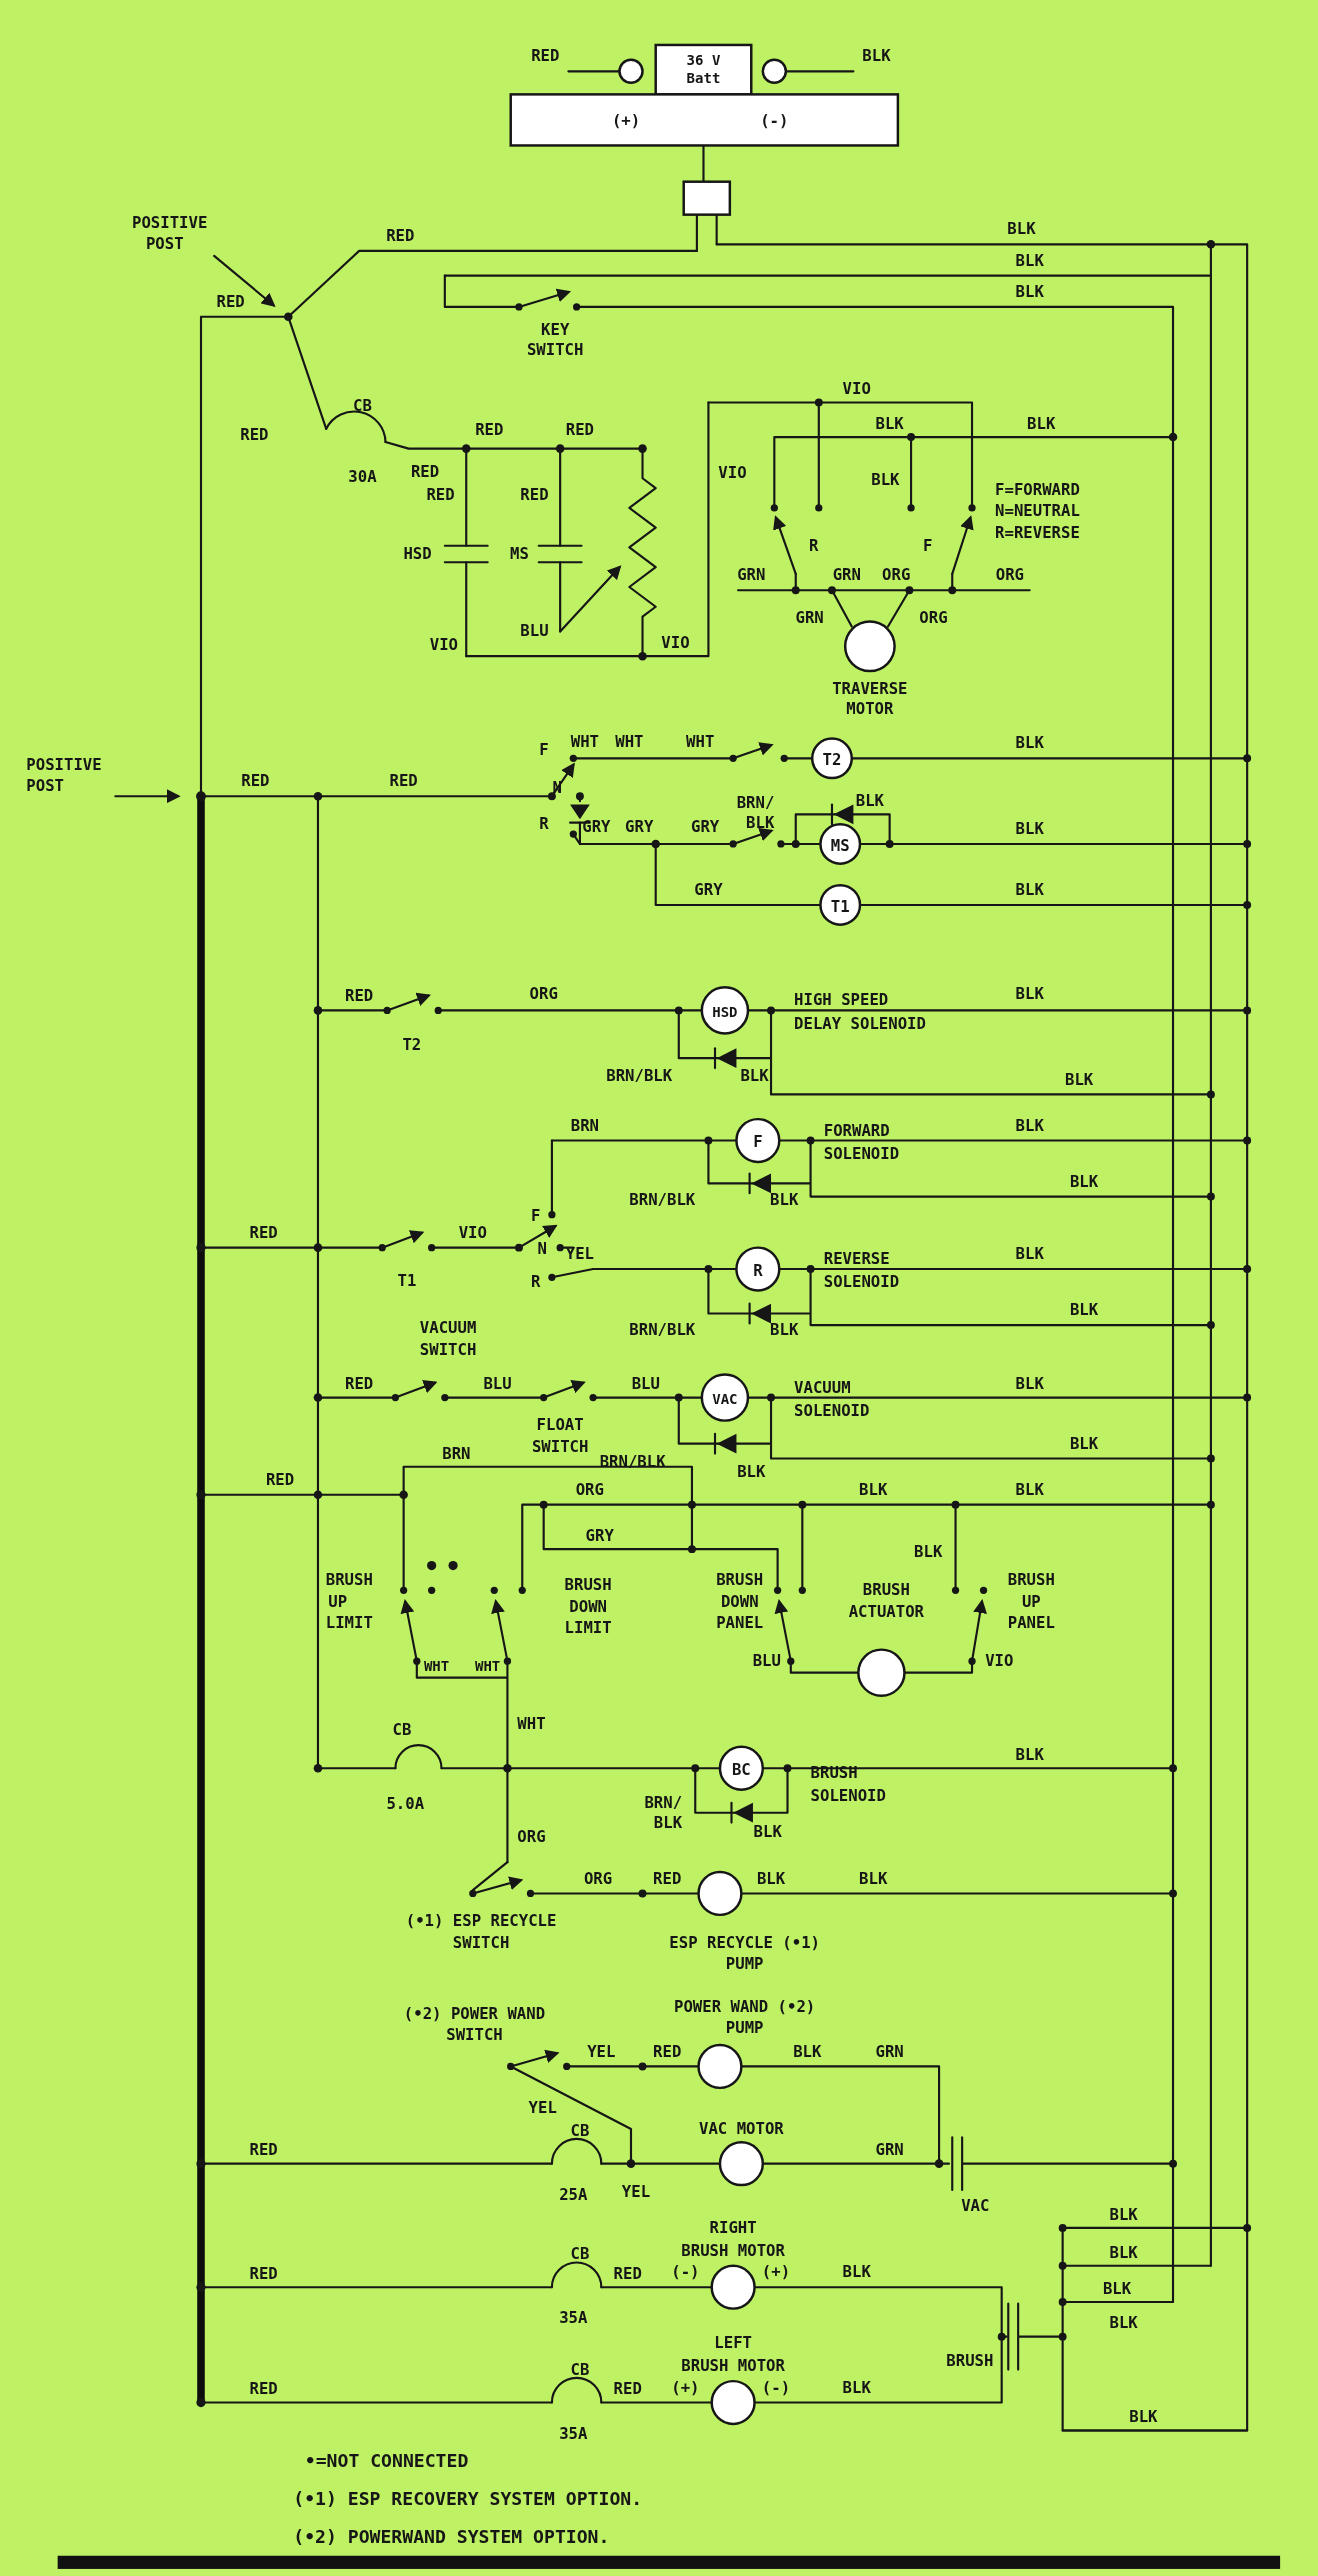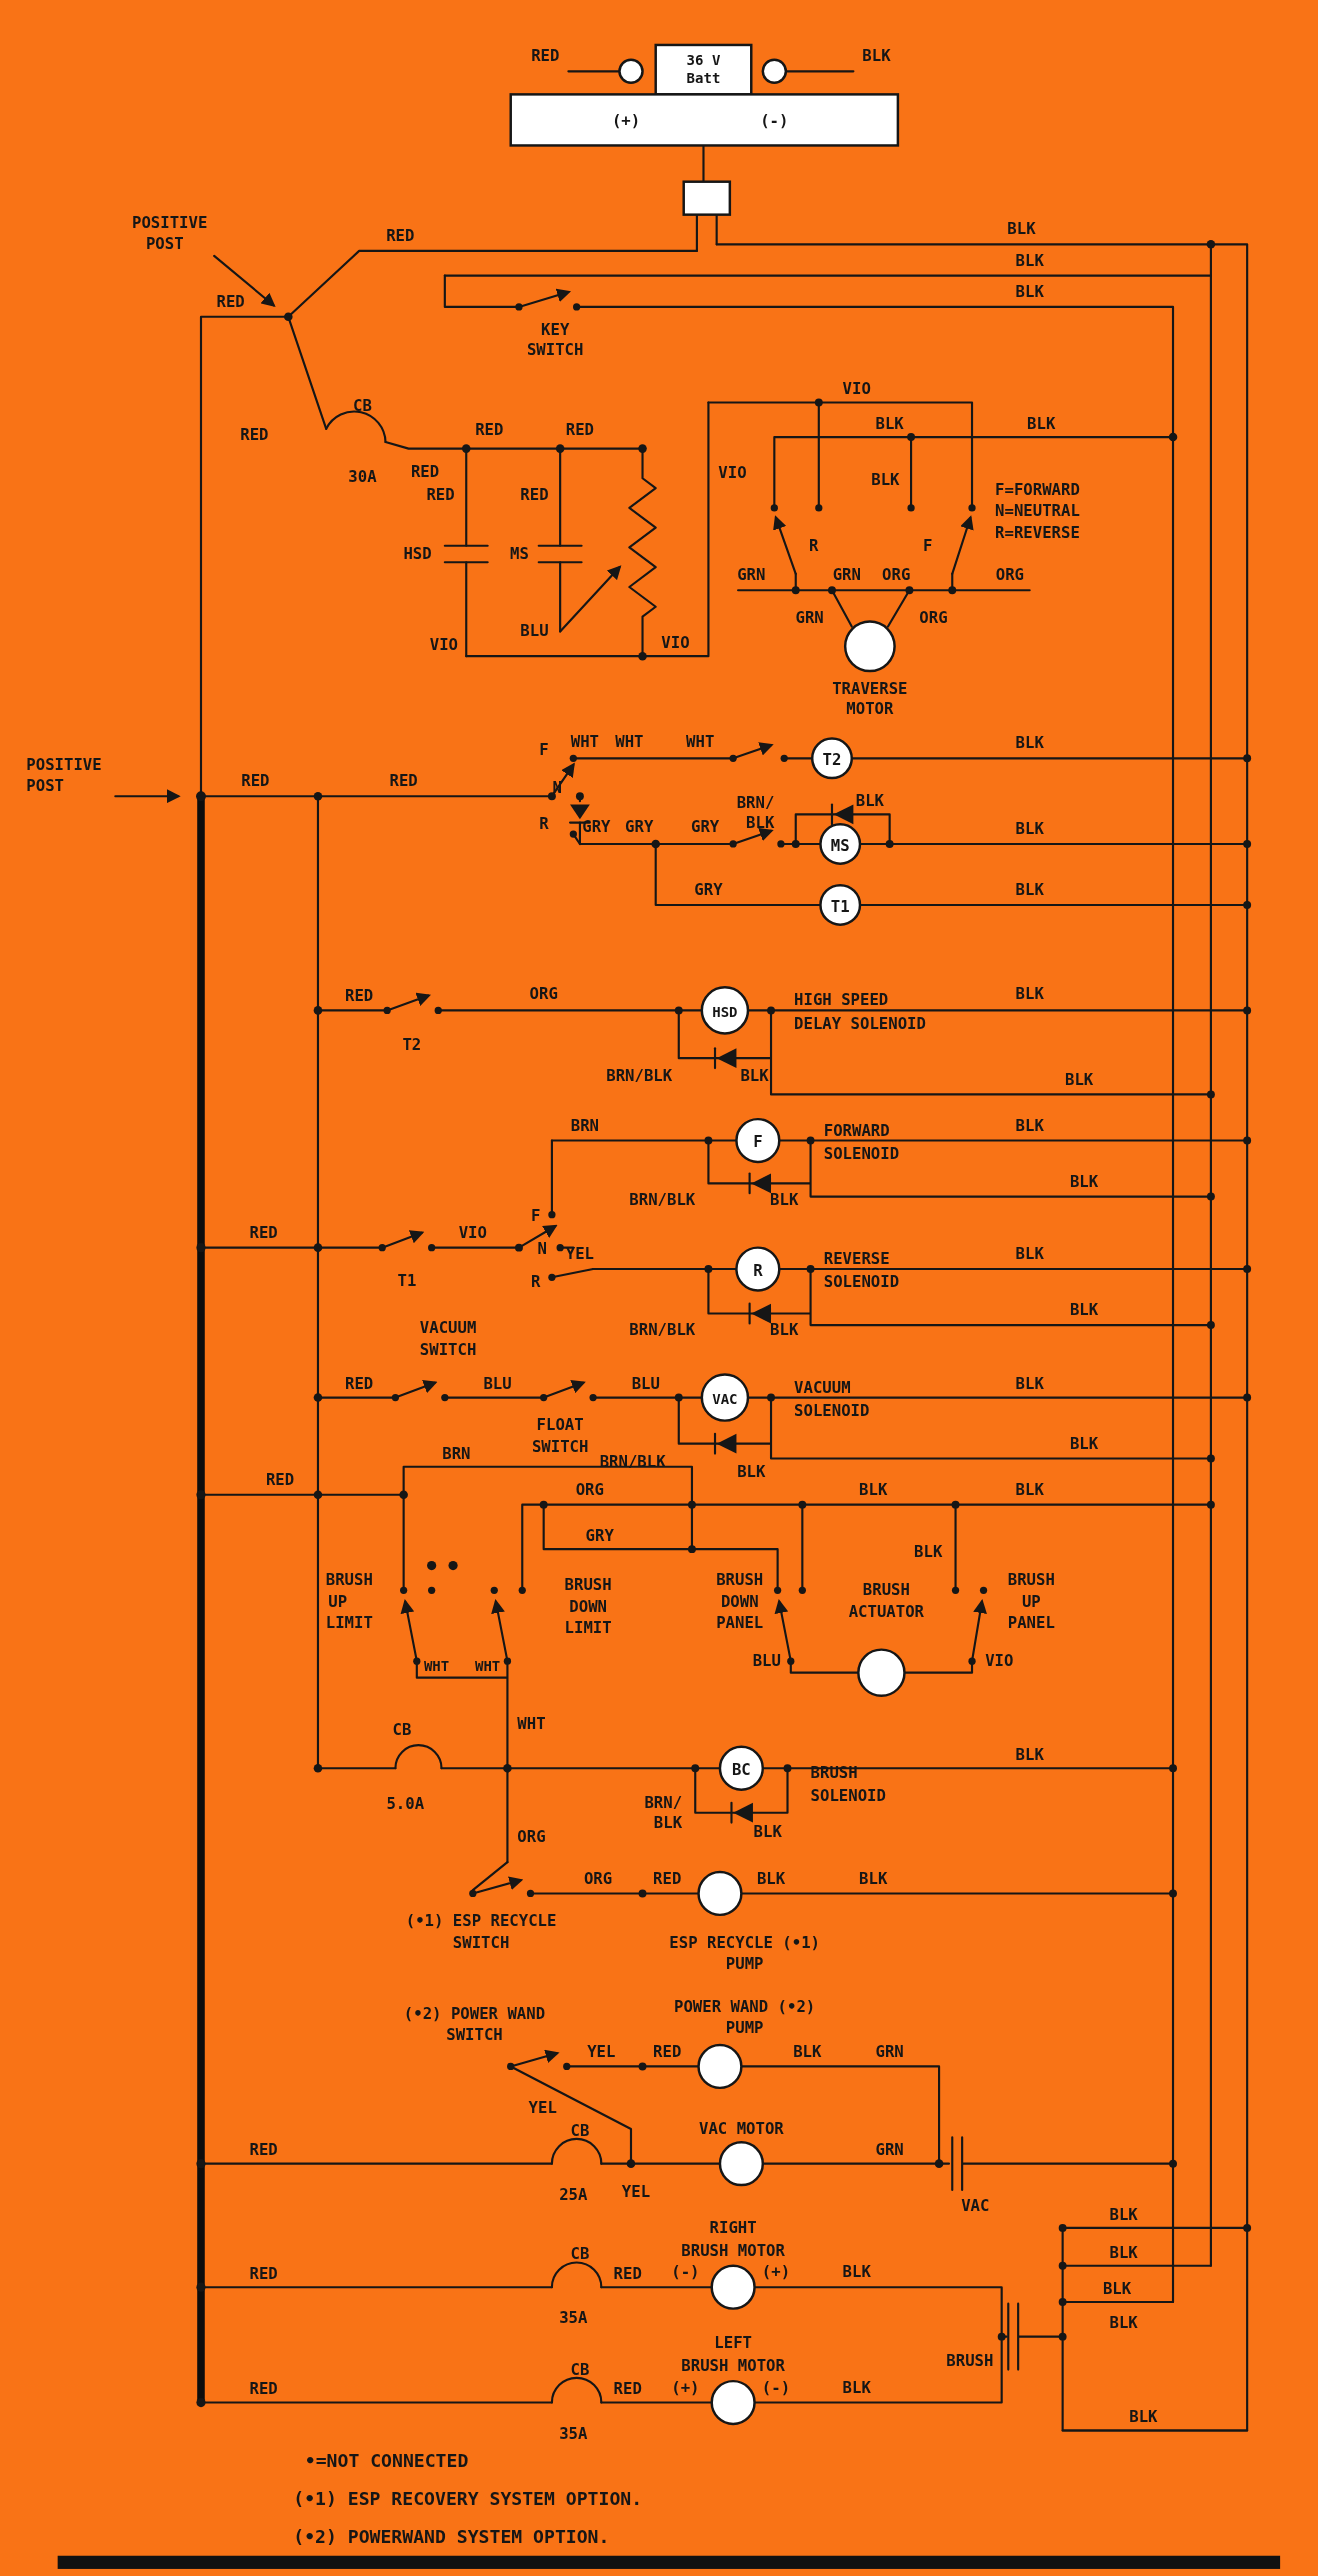--- a/index.html
+++ b/index.html
@@ -1,16 +1,16 @@
 <!DOCTYPE html>
 <html style="font-size:13px"><head>
 <meta charset="utf-8">
 <style>
   html,body{margin:0;padding:0;background:#ffffff;}
-  .page{width:1318px;height:2576px;background:#f97316;}
+  .page{width:1318px;height:2576px;background:#bef264;}
   svg{display:block;}
   text{font:bold 9.5px "DejaVu Sans Mono",monospace;fill:#161616;text-anchor:middle;}
   .s{text-anchor:start}.e{text-anchor:end}
   .f9{font-size:8.5px}.lg{font-size:11px}
   .ln{stroke:#161616;stroke-width:1.3;fill:none;stroke-linecap:round;stroke-linejoin:round}
   .hv{stroke:#0d0d0d;stroke-width:4.6;fill:none}
   .cmp{fill:#fff;stroke:#161616;stroke-width:1.5}
   .dot{fill:#161616}
   .dio{fill:#161616;stroke:none}
 </style>

